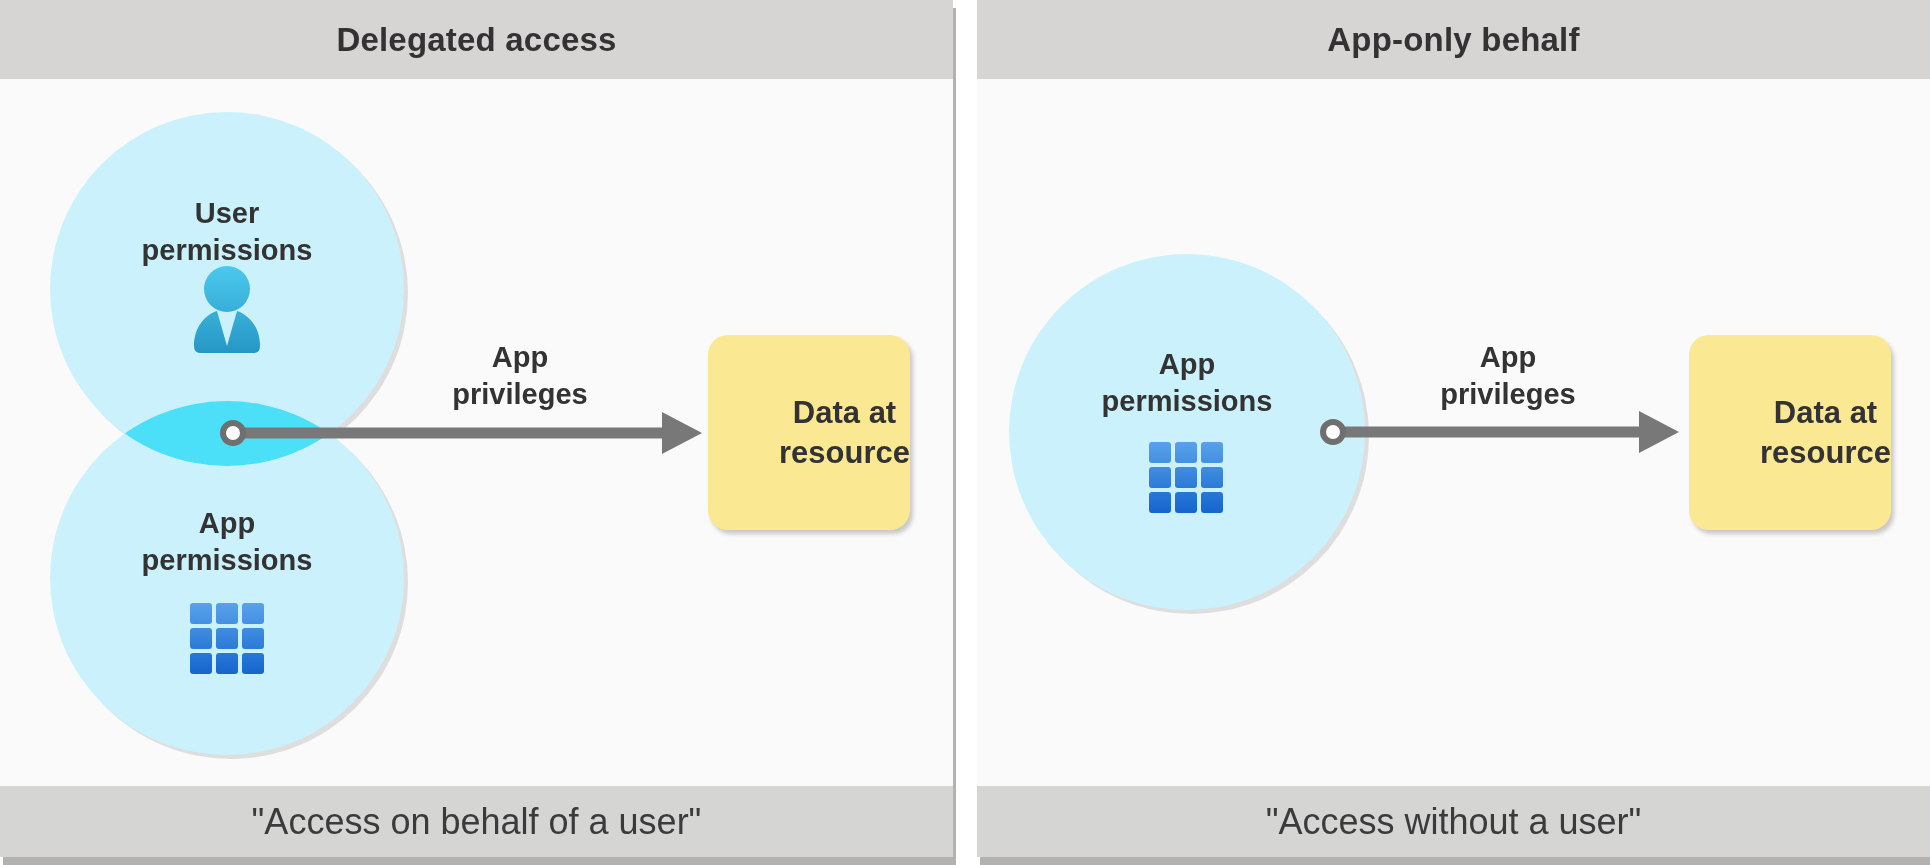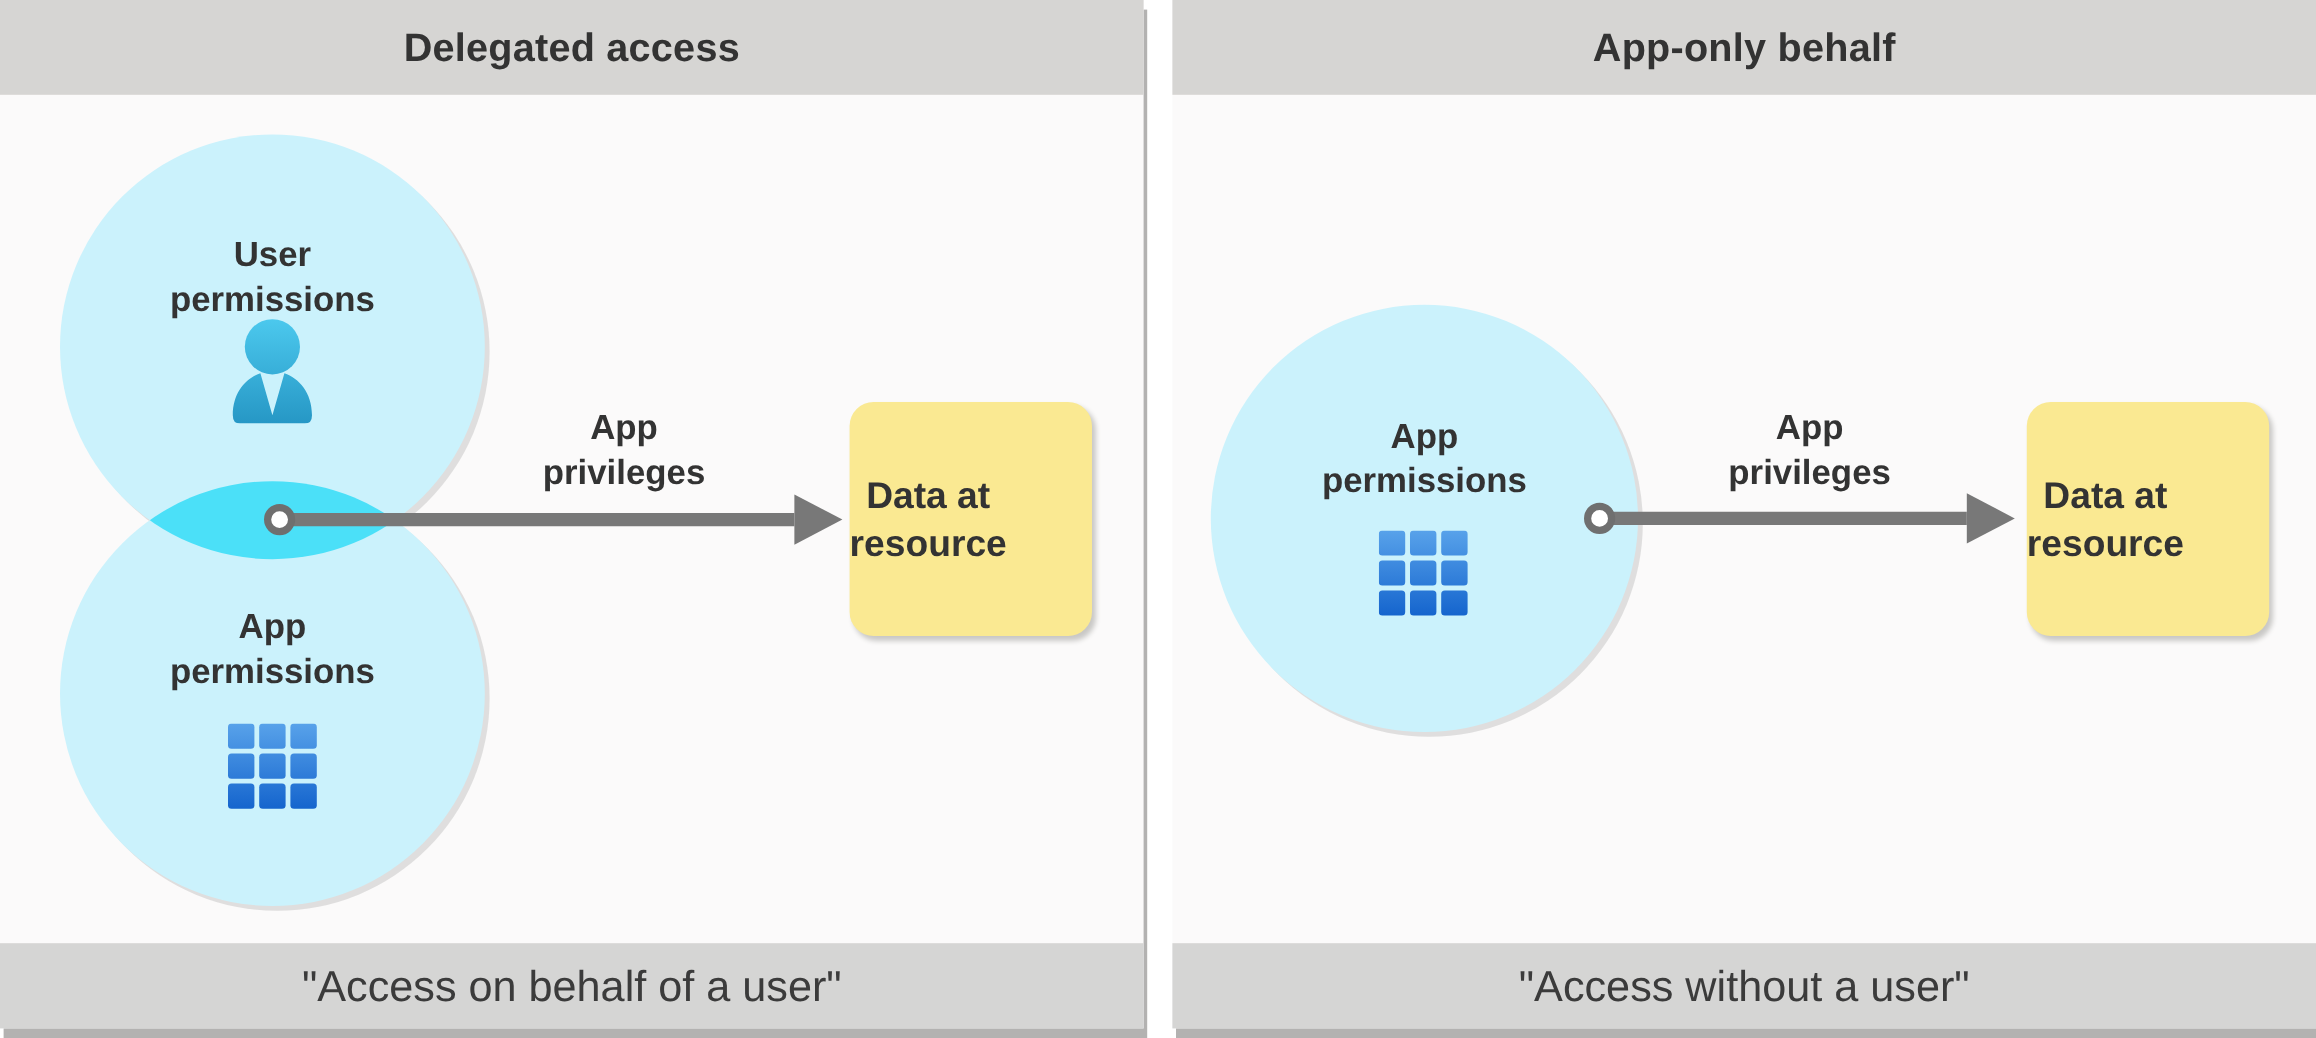--- a/index.html
+++ b/index.html
@@ -81,21 +81,21 @@
   }
   .resource-box {
     position: absolute;
     width: 202px;
     height: 195px;
     background: #fae992;
     border-radius: 20px;
     box-shadow: 3px 4px 4px #c9c8c6;
     display: flex;
     align-items: center;
-    justify-content: flex-start;
+    justify-content: flex-end;
     text-align: center;
   }
   .resource-text {
     font-size: 31px;
     line-height: 40px;
     font-weight: 700;
     color: #333333;
     white-space: pre-line;
   }
 </style>

